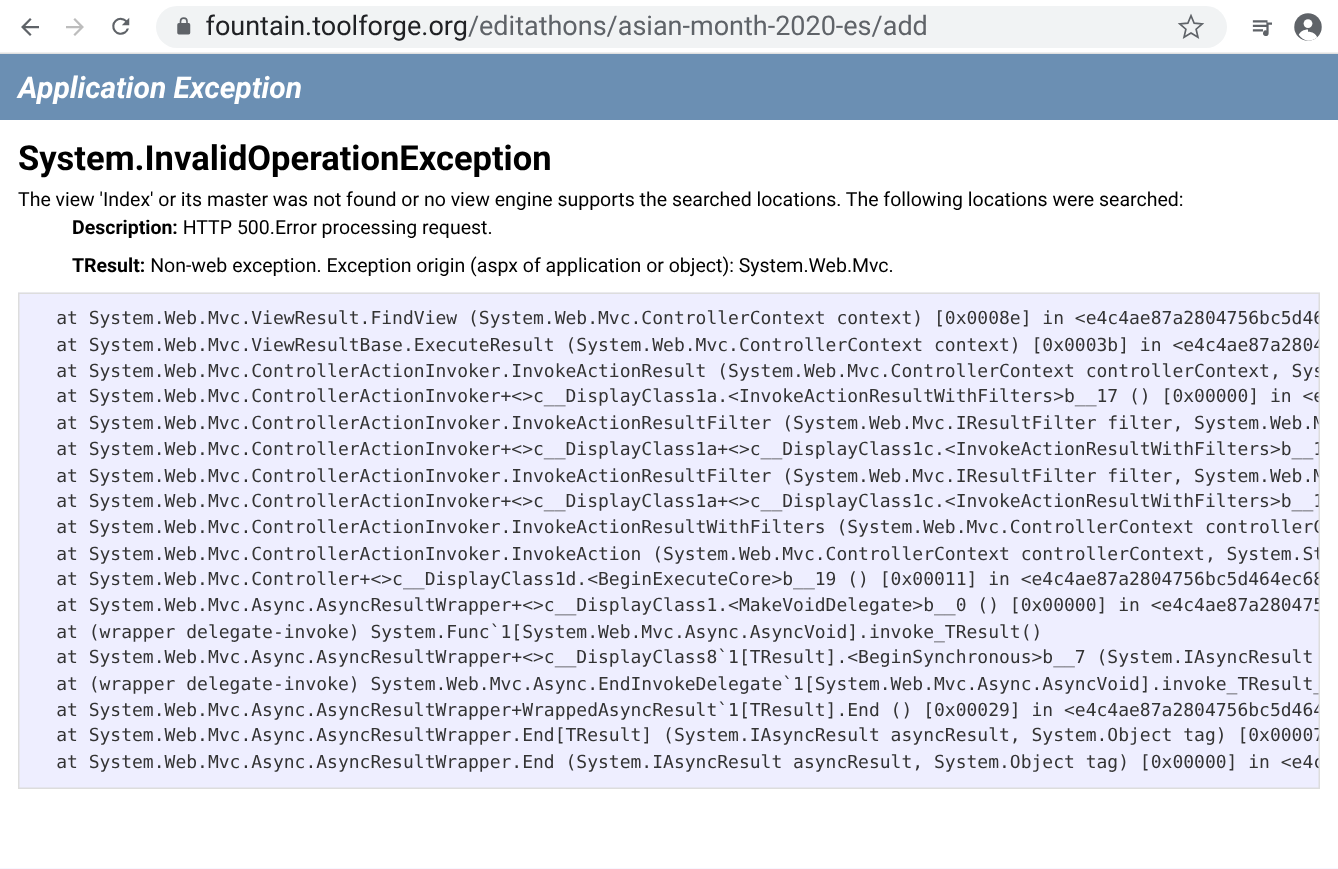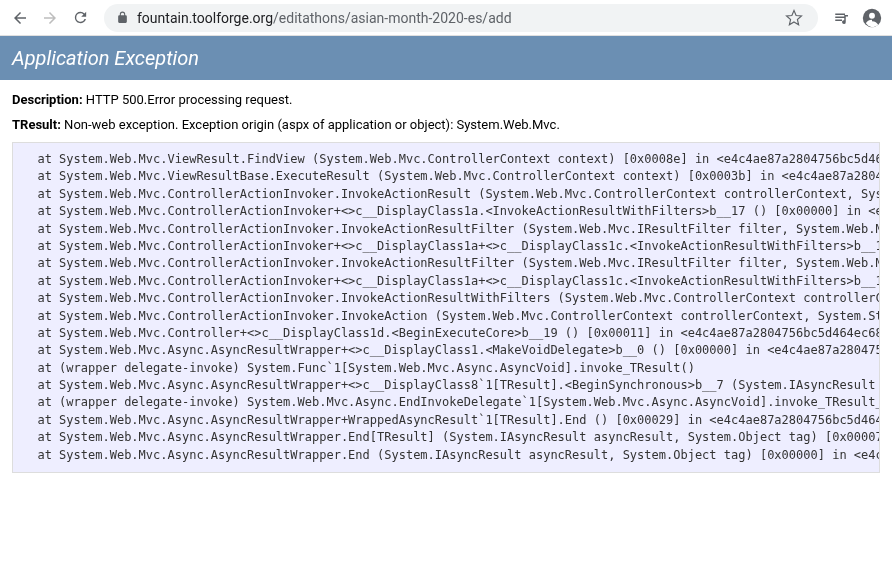--- a/index.html
+++ b/index.html
@@ -2,31 +2,31 @@
 <html><head>
   <meta charset="utf-8">
   <style>
     * { margin: 0; padding: 0; box-sizing: border-box; }
     body { font-family: -apple-system, BlinkMacSystemFont, "Segoe UI", Roboto, Arial, sans-serif; font-size: 13px; color: #000; }
     .toolbar { display: flex; align-items: center; height: 36px; padding: 0 8px; background: #fff; border-bottom: 1px solid #e0e0e0; gap: 6px; }
     .nav-btn { width: 24px; height: 24px; display: flex; align-items: center; justify-content: center; border: none; background: transparent; color: #5f6368; cursor: pointer; border-radius: 50%; }
     .nav-btn.disabled { color: #bdbdbd; }
     .url-bar { flex: 1; display: flex; align-items: center; height: 28px; background: #f1f3f4; border-radius: 14px; padding: 0 12px; margin: 0 6px; gap: 8px; }
     .lock { color: #5f6368; display: flex; align-items: center; }
-    .url-text { flex: 1; color: #202124; font-size: 14px; white-space: nowrap; overflow: hidden; }
+    .url-text { flex: 1; color: #202124; font-size: 18px; white-space: nowrap; overflow: hidden; }
     .url-text .host { color: #202124; }
     .url-text .path { color: #5f6368; }
     .toolbar-icon { width: 24px; height: 24px; display: flex; align-items: center; justify-content: center; color: #5f6368; cursor: pointer; }
     .banner { background: #6b8fb3; color: #fff; padding: 10px 12px; }
-    .banner h1 { font-size: 20px; font-weight: 400; font-style: italic; }
+    .banner h1 { font-size: 20px; font-weight: 700; font-style: italic; }
     .content { padding: 12px; }
     .exc-title { font-size: 23px; font-weight: 700; margin-bottom: 6px; }
     .msg { font-size: 13px; line-height: 1.4; margin-bottom: 2px; }
     .paths { font-size: 13px; line-height: 1.4; margin-bottom: 20px; }
-    .field { font-size: 13px; margin-bottom: 10px; }
+    .field { font-size: 13px; margin-bottom: 10px; margin-left: 36px; }
     .field .label { font-weight: 700; }
     .stacktrace { background: #eef; border: 1px solid #ddd; padding: 8px 10px; font-family: Menlo, Monaco, Consolas, monospace; font-size: 12px; line-height: 1.45; white-space: pre; overflow: hidden; color: #333; margin-top: 6px; }
     svg { display: block; }
   </style>
 </head>
 <body>
 
 <div class="toolbar">
   <button class="nav-btn">
     <svg width="18" height="18" viewBox="0 0 24 24">
@@ -70,20 +70,22 @@
         <path fill="#fff" d="M12 13.8c-3.2 0-5.8 1.6-6.7 3.9A9.96 9.96 0 0 0 12 22c2.6 0 4.9-1 6.7-2.6-1-2.3-3.5-3.9-6.7-3.9z"></path>
       </svg>
   </span>
 </div>
 
 <div class="banner">
   <h1>Application Exception</h1>
 </div>
 
 <div class="content">
+  <h2 class="exc-title">System.InvalidOperationException</h2>
+  <div class="msg">The view 'Index' or its master was not found or no view engine supports the searched locations. The following locations were searched:</div>
 
   <div class="field">
     <span class="label">Description:</span>
     <span>HTTP 500.Error processing request.</span>
   </div>
 
   <div class="field">
     <span class="label">TResult:</span>
     <span>Non-web exception. Exception origin (aspx of application or object): System.Web.Mvc.</span>
   </div>

